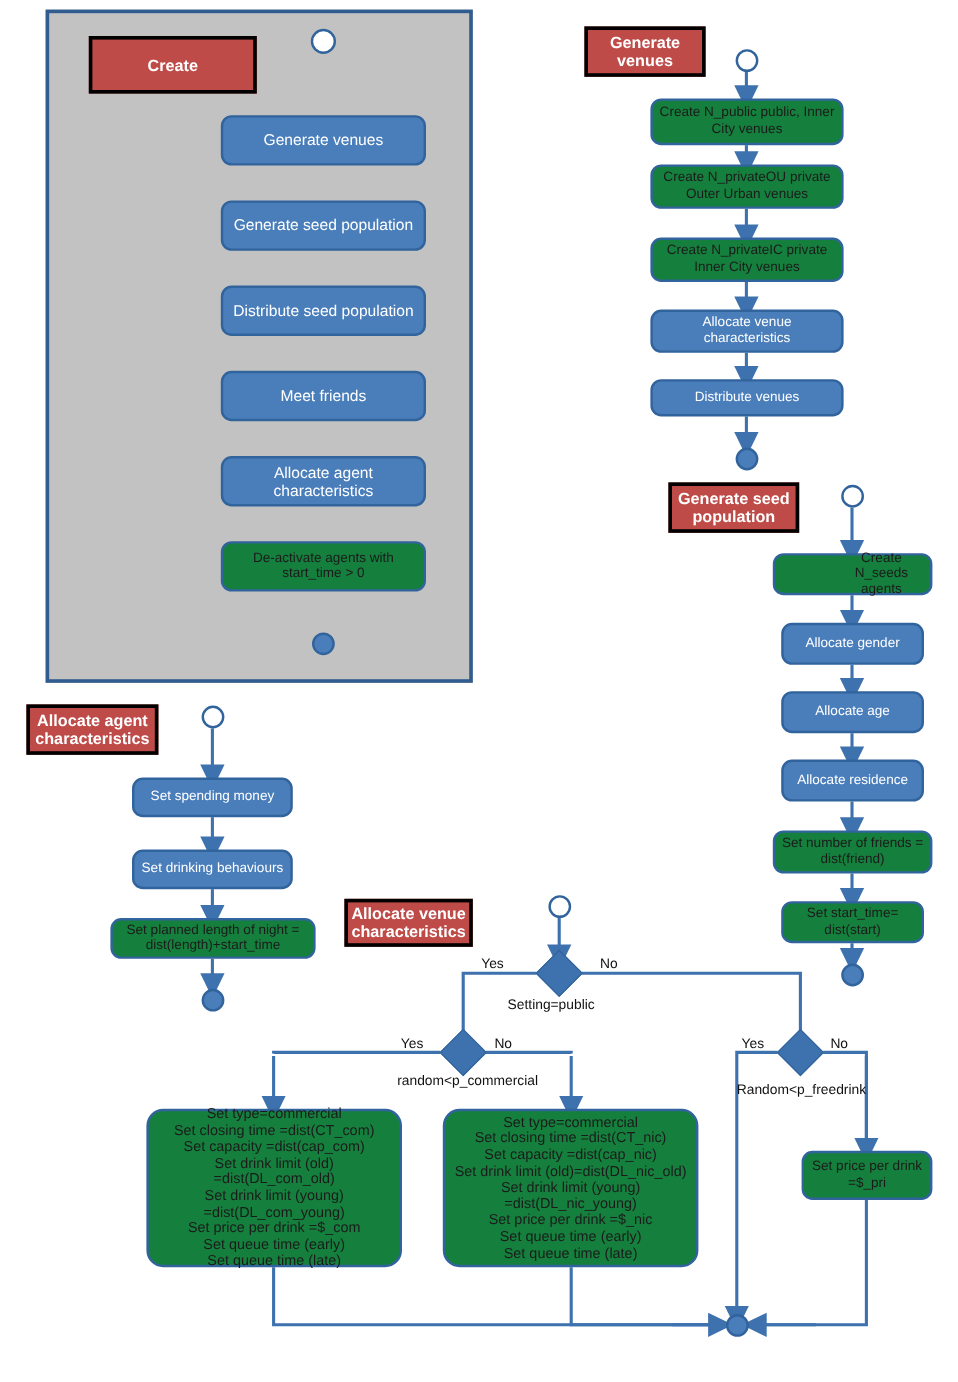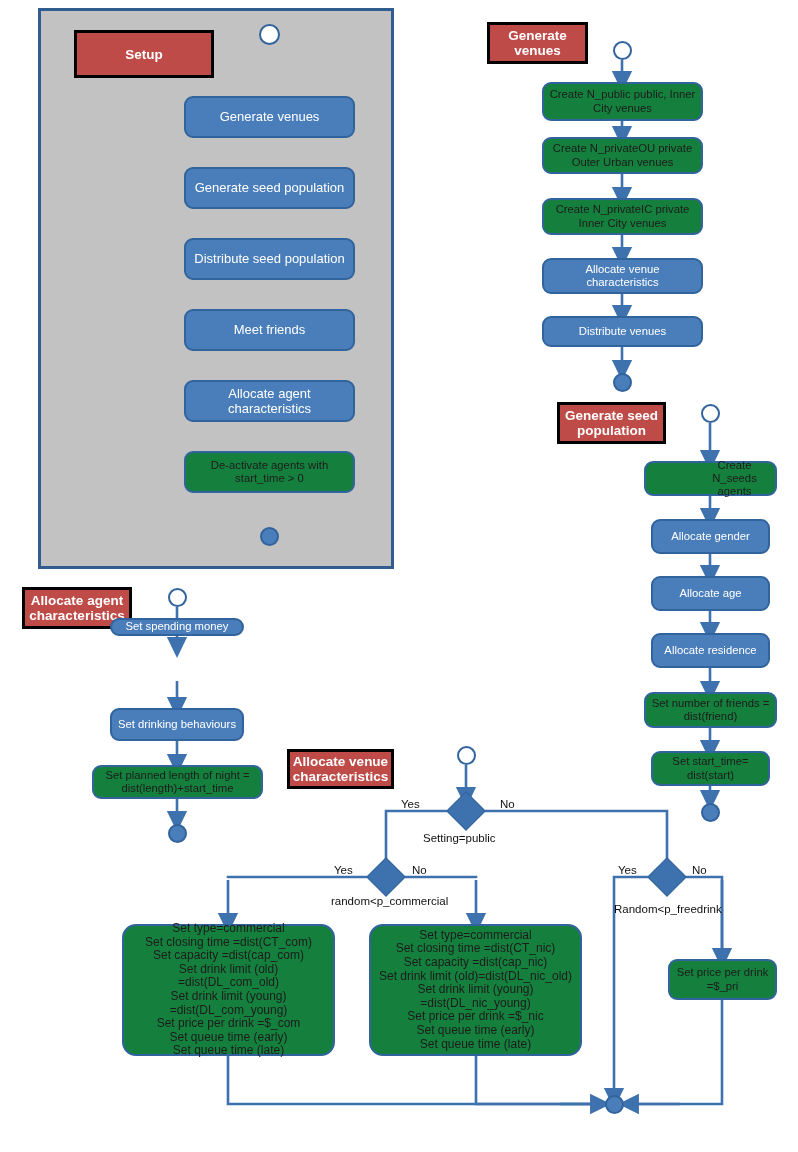--- a/index.html
+++ b/index.html
@@ -117,21 +117,21 @@
 
     <g stroke="#3e72ae" stroke-width="2.6" fill="none" marker-end="url(#ah)">
       <line x1="614" y1="1090" x2="614" y2="1099"></line>
       <line x1="560" y1="1104" x2="601" y2="1104"></line>
       <line x1="680" y1="1104" x2="628" y2="1104"></line>
     </g>
   </svg>
 
   <div class="panel" style="left:38px;top:8px;width:350px;height:555px;"></div>
 
-  <div class="title-box" style="left:74px;top:30px;width:140px;height:48px;">Setup</div>
+  <div class="title-box" style="left:74px;top:30px;width:140px;height:48px;">Create</div>
 
   <div class="start" style="left:259px;top:24px;width:21px;height:21px;"></div>
 
   <div class="node dark" style="left:184px;top:96px;width:171px;height:42px;">
     <span>Generate venues</span>
   </div>
   <div class="node dark" style="left:184px;top:167px;width:171px;height:42px;">
     <span>Generate seed population</span>
   </div>
   <div class="node dark" style="left:184px;top:238px;width:171px;height:42px;">
@@ -190,21 +190,21 @@
   </div>
   <div class="node light smalltext" style="left:651px;top:751px;width:119px;height:35px;">
     <span>Set start_time= dist(start)</span>
   </div>
   <div class="end" style="left:701px;top:803px;width:19px;height:19px;"></div>
 
   <div class="title-box" style="left:22px;top:587px;width:110px;height:42px;">Allocate agent characteristics</div>
 
   <div class="start" style="left:168px;top:588px;width:19px;height:19px;"></div>
 
-  <div class="node dark smalltext" style="left:110px;top:618px;width:134px;height:18px;">
+  <div class="node dark smalltext" style="left:110px;top:648px;width:134px;height:33px;">
     <span>Set spending money</span>
   </div>
   <div class="node dark smalltext" style="left:110px;top:708px;width:134px;height:33px;">
     <span>Set drinking behaviours</span>
   </div>
   <div class="node light smalltext" style="left:92px;top:765px;width:171px;height:34px;">
     <span>Set planned length of night = dist(length)+start_time</span>
   </div>
   <div class="end" style="left:168px;top:824px;width:19px;height:19px;"></div>
 

